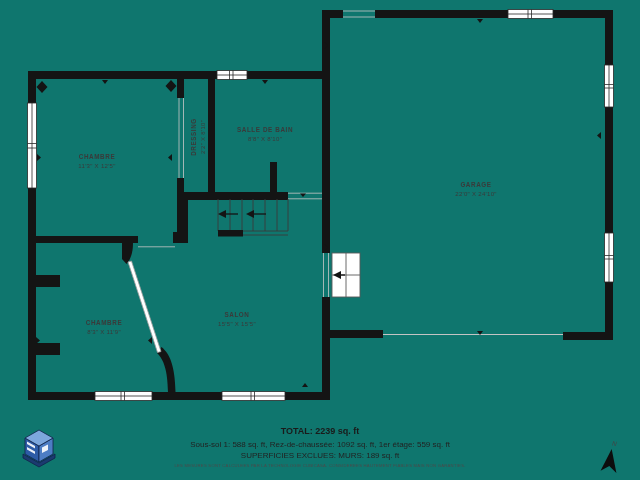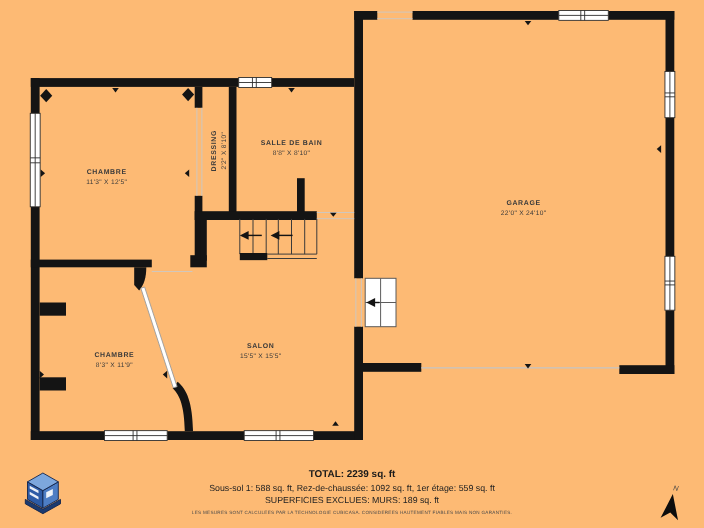--- a/index.html
+++ b/index.html
@@ -1,16 +1,16 @@
 <!DOCTYPE html>
 <html><head>
 <meta charset="utf-8">
 <style>
   html,body{margin:0;padding:0;background:#fff;}
-  .canvas{position:relative;width:640px;height:480px;background:#fdba74;overflow:hidden;}
+  .canvas{position:relative;width:640px;height:480px;background:#0f766e;overflow:hidden;}
   svg{display:block;}
   text{font-family:"Liberation Sans","DejaVu Sans",sans-serif;}
   .room-name{font-size:6.3px;letter-spacing:.6px;font-weight:bold;}
   .room-dim{font-size:6px;letter-spacing:.3px;}
   .ft-total{font-size:9px;font-weight:bold;}
   .ft-line{font-size:8px;}
   .ft-small{font-size:4.2px;letter-spacing:.25px;}
   .compass-n{font-size:6.5px;font-style:italic;}
 </style>
 </head>

